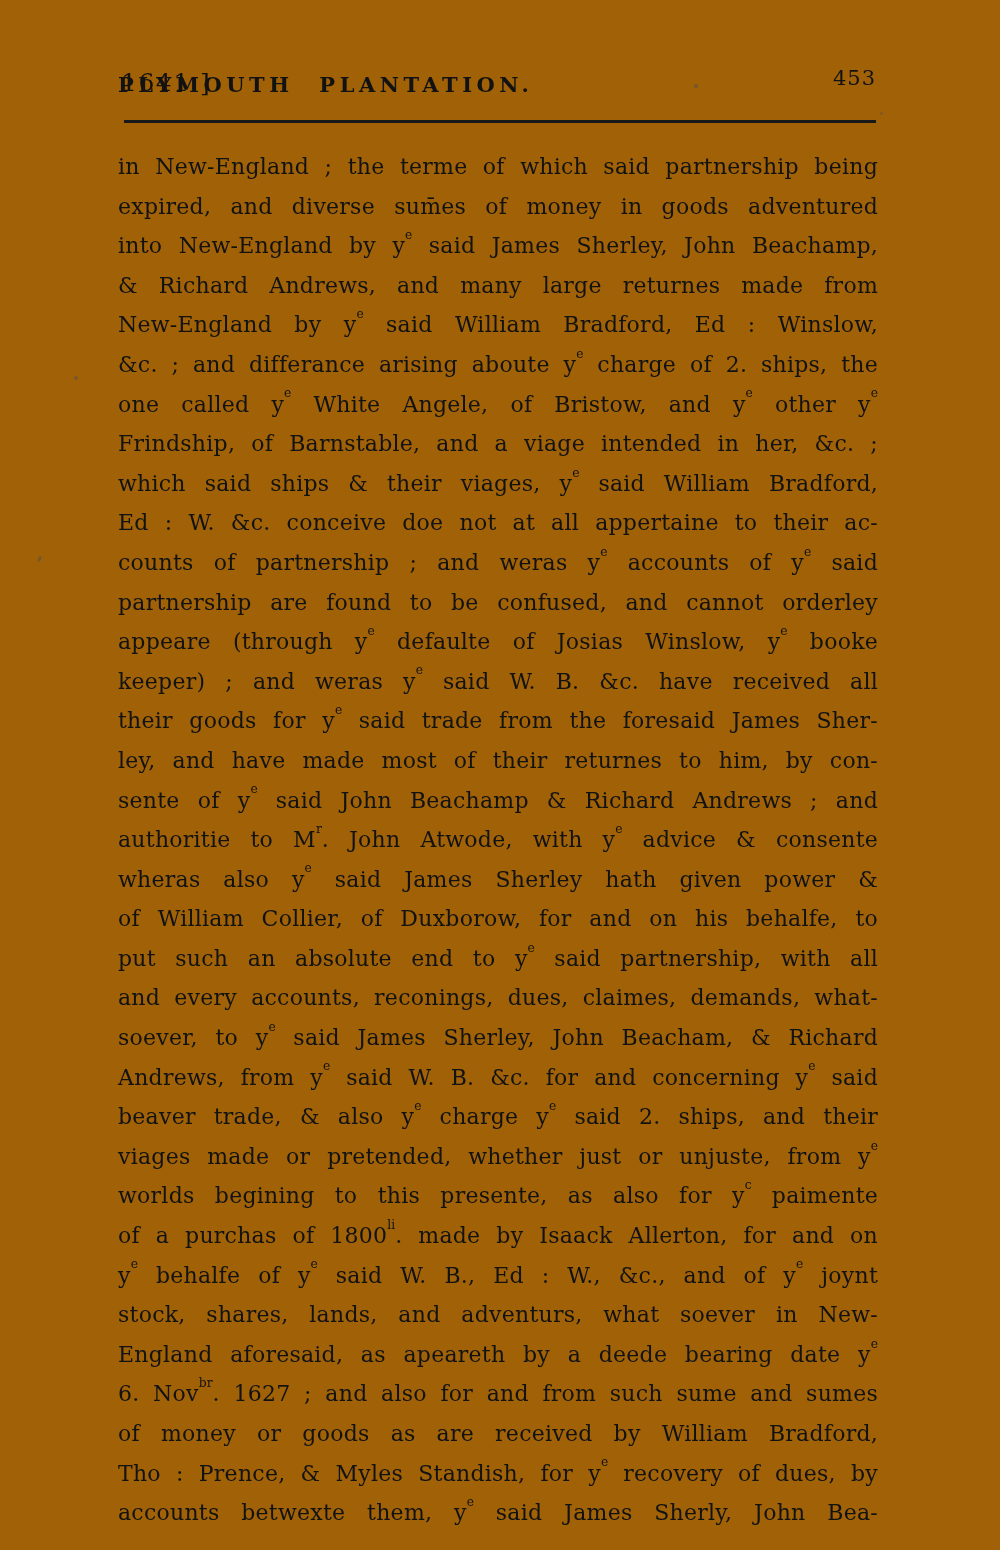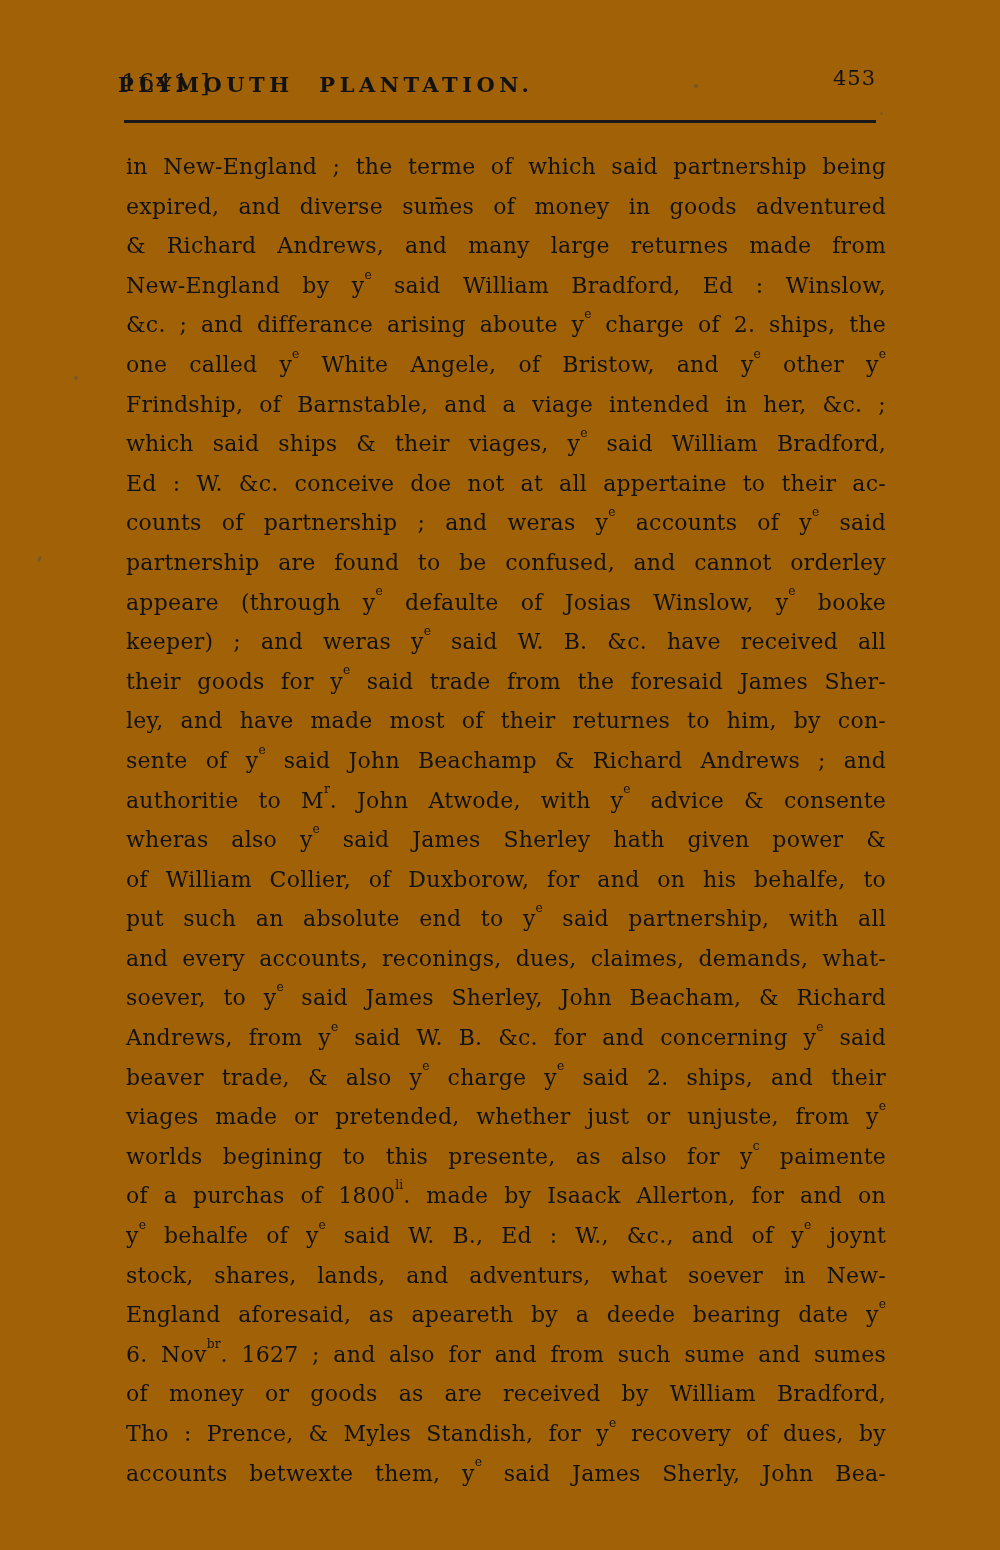--- a/index.html
+++ b/index.html
@@ -57,21 +57,20 @@
     background: #191919;
   }
   .body-text {
     position: absolute;
     left: 118px;
     top: 147px;
     width: 760px;
     font-size: 22px;
     line-height: 39.6px;
     letter-spacing: 0.25px;
-    margin-left: 8px;
   }
   .text-line {
     text-align: justify;
     text-align-last: justify;
     white-space: normal;
     height: 39.6px;
     overflow: visible;
   }
   .text-line sup {
     font-size: 0.56em;
@@ -99,20 +98,21 @@
     <span class="header-year">1641.]</span>
     <span class="header-title">PLYMOUTH PLANTATION.</span>
     <span class="header-page-number">453</span>
   </header>
 
   <div class="header-rule"></div>
 
   <main class="body-text">
       <div class="text-line">in New-England ; the terme of which said partnership being</div>
       <div class="text-line">expired, and diverse sum̄es of money in goods adventured</div>
+      <div class="text-line">into New-England by y<sup>e</sup> said James Sherley, John Beachamp,</div>
       <div class="text-line">&amp; Richard Andrews, and many large returnes made from</div>
       <div class="text-line">New-England by y<sup>e</sup> said William Bradford, Ed : Winslow,</div>
       <div class="text-line">&amp;c. ; and differance arising aboute y<sup>e</sup> charge of 2. ships, the</div>
       <div class="text-line">one called y<sup>e</sup> White Angele, of Bristow, and y<sup>e</sup> other y<sup>e</sup></div>
       <div class="text-line">Frindship, of Barnstable, and a viage intended in her, &amp;c. ;</div>
       <div class="text-line">which said ships &amp; their viages, y<sup>e</sup> said William Bradford,</div>
       <div class="text-line">Ed : W. &amp;c. conceive doe not at all appertaine to their ac-</div>
       <div class="text-line">counts of partnership ; and weras y<sup>e</sup> accounts of y<sup>e</sup> said</div>
       <div class="text-line">partnership are found to be confused, and cannot orderley</div>
       <div class="text-line">appeare (through y<sup>e</sup> defaulte of Josias Winslow, y<sup>e</sup> booke</div>

